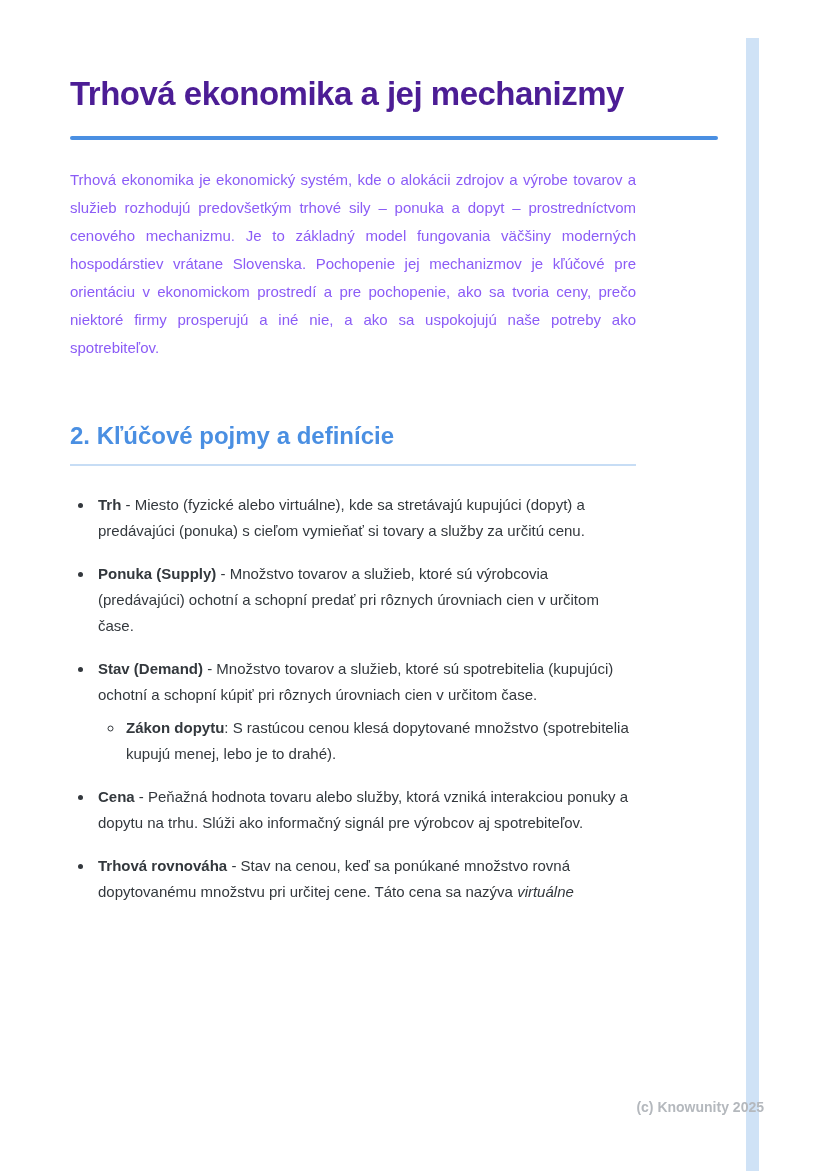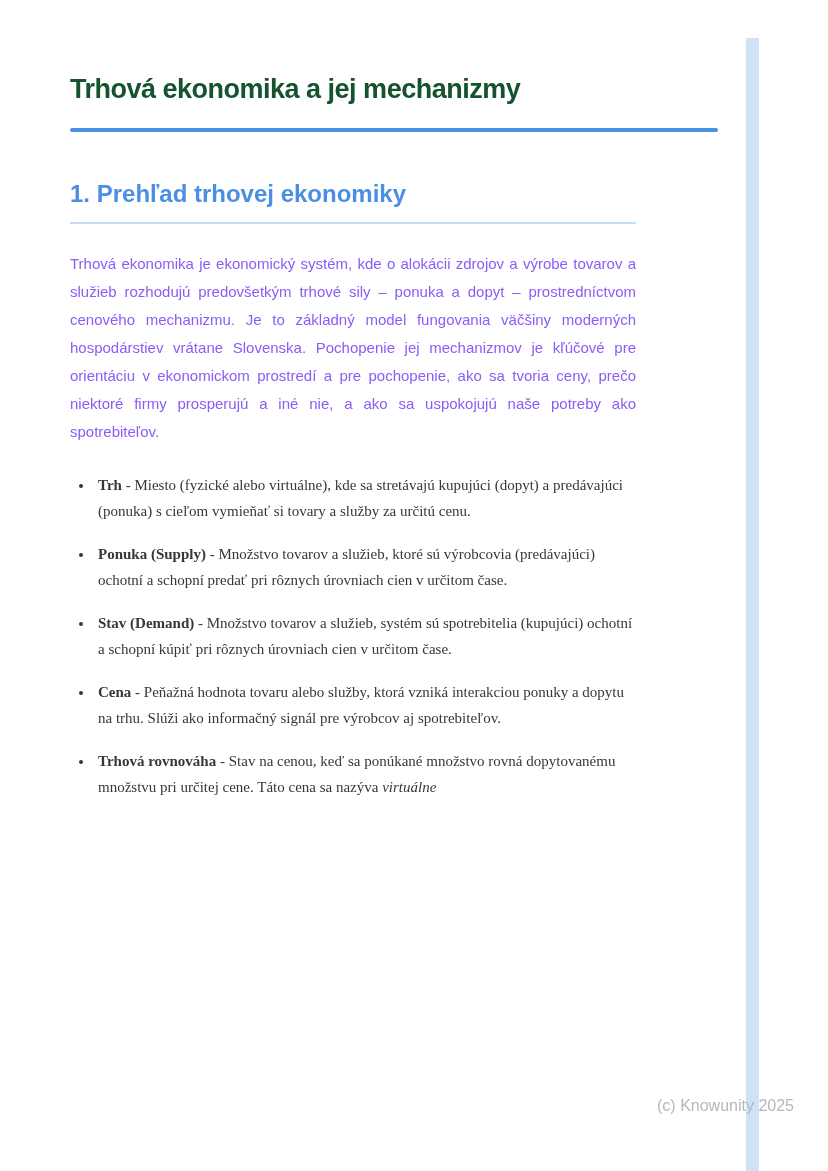--- a/index.html
+++ b/index.html
@@ -22,25 +22,25 @@
   }
   .content {
     position: absolute;
     left: 70px;
     top: 0;
     width: 566px;
     z-index: 1;
   }
   .doc-title {
     margin-top: 72px;
-    font-size: 27px;
+    font-size: 33px;
     line-height: 1.33;
     font-weight: 700;
     letter-spacing: -0.5px;
-    color: #14532d;
+    color: #4c1d95;
   }
   .title-rule {
     border: none;
     height: 4px;
     background: #4a8fe2;
     width: 648px;
     margin-top: 20px;
     border-radius: 2px;
   }
   .section-heading {
@@ -59,66 +59,71 @@
     color: #8b5cf6;
   }
   .justify { text-align: justify; }
   .term-list {
     margin-top: 26px;
     padding-left: 24px;
     list-style: disc;
     font-size: 15px;
     line-height: 26px;
     color: #33383d;
-    font-family: Liberation Serif, serif;
   }
   .term-list > li { margin-bottom: 17px; padding-left: 4px; }
   .sub-list {
     list-style: circle;
     padding-left: 26px;
     margin-top: 7px;
   }
   .sub-list > li { margin-bottom: 2px; padding-left: 2px; }
   .term { font-weight: 700; }
   .em { font-style: italic; }
   .footer {
     position: absolute;
-    right: 34px;
+    right: 64px;
     bottom: 56px;
-    font-size: 16px;
+    font-size: 14px;
     color: #b4b8bd;
     z-index: 2;
+    font-weight: bold;
   }
 </style>
 </head>
 <body>
 
 <div class="accent-stripe"></div>
 
 <div class="content">
 
   <h1 class="doc-title">Trhová ekonomika a jej mechanizmy</h1>
   <hr class="title-rule">
 
-  <h2 class="section-heading">1. Prehľad trhovej ekonomiky</h2>
   <p class="body-par justify">Trhová ekonomika je ekonomický systém, kde o alokácii zdrojov a výrobe tovarov a služieb rozhodujú predovšetkým trhové sily – ponuka a dopyt – prostredníctvom cenového mechanizmu. Je to základný model fungovania väčšiny moderných hospodárstiev vrátane Slovenska. Pochopenie jej mechanizmov je kľúčové pre orientáciu v ekonomickom prostredí a pre pochopenie, ako sa tvoria ceny, prečo niektoré firmy prosperujú a iné nie, a ako sa uspokojujú naše potreby ako spotrebiteľov.</p>
 
+  <h2 class="section-heading second">2. Kľúčové pojmy a definície</h2>
 
   <ul class="term-list">
 
     <li>
       <span class="term">Trh</span><span> - Miesto (fyzické alebo virtuálne), kde sa stretávajú kupujúci (dopyt) a predávajúci (ponuka) s cieľom vymieňať si tovary a služby za určitú cenu.</span>
     </li>
 
     <li>
       <span class="term">Ponuka (Supply)</span><span> - Množstvo tovarov a služieb, ktoré sú výrobcovia (predávajúci) ochotní a schopní predať pri rôznych úrovniach cien v určitom čase.</span>
     </li>
 
     <li>
-      <span class="term">Stav (Demand)</span><span> - Množstvo tovarov a služieb, systém sú spotrebitelia (kupujúci) ochotní a schopní kúpiť pri rôznych úrovniach cien v určitom čase.</span>
+      <span class="term">Stav (Demand)</span><span> - Množstvo tovarov a služieb, ktoré sú spotrebitelia (kupujúci) ochotní a schopní kúpiť pri rôznych úrovniach cien v určitom čase.</span>
+      <ul class="sub-list">
+        <li>
+          <span class="term">Zákon dopytu</span><span>: S rastúcou cenou klesá dopytované množstvo (spotrebitelia kupujú menej, lebo je to drahé).</span>
+        </li>
+      </ul>
     </li>
 
     <li>
       <span class="term">Cena</span><span> - Peňažná hodnota tovaru alebo služby, ktorá vzniká interakciou ponuky a dopytu na trhu. Slúži ako informačný signál pre výrobcov aj spotrebiteľov.</span>
     </li>
 
     <li>
       <span class="term">Trhová rovnováha</span><span> - Stav na cenou, keď sa ponúkané množstvo rovná dopytovanému množstvu pri určitej cene. Táto cena sa nazýva </span><span class="em">virtuálne</span>
     </li>
 

